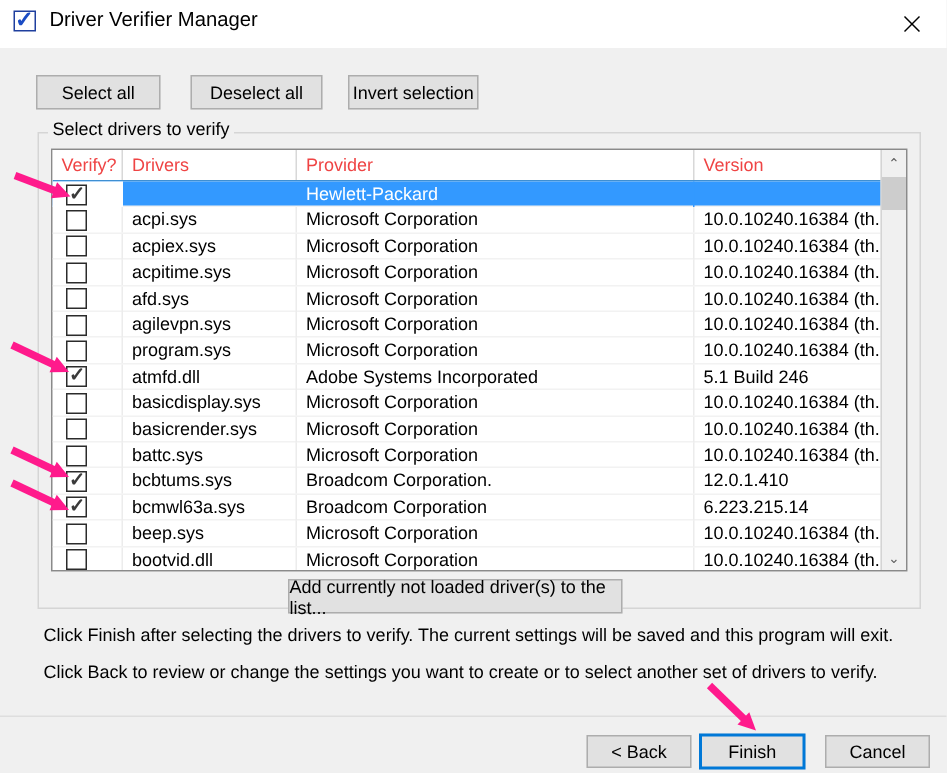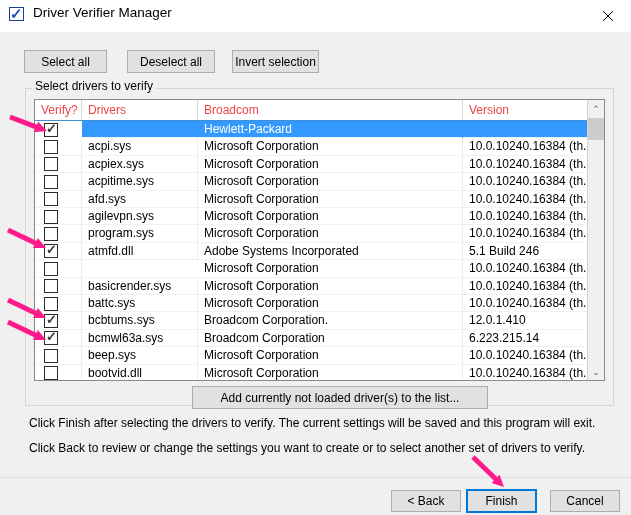--- a/index.html
+++ b/index.html
@@ -50,21 +50,21 @@
   .cbox .tick{position:absolute;left:1px;top:-3px;font-size:13px;line-height:16px;color:#3a3a3a;font-weight:bold;}
 
   
   .vscroll{position:absolute;right:0;top:0;width:17px;height:100%;background:#f0f0f0;border-left:1px solid #d4d4d4;box-sizing:border-box;}
   .vscroll .arrow{position:absolute;left:0;width:16px;height:17px;display:flex;align-items:center;justify-content:center;color:#606060;font-size:9px;}
   .vscroll .arrow.up{top:0;}
   .vscroll .arrow.dn{bottom:0;}
   .vscroll .thumb{position:absolute;left:0;top:18px;width:16px;height:22px;background:#cdcdcd;}
 
   
-  .btn-add{left:192px;top:386px;width:296px;height:23px;}
+  .btn-add{left:192px;top:386px;width:223px;height:23px;}
 
   
   .instr{position:absolute;font-size:12px;color:#000;white-space:nowrap;}
   .instr1{left:29px;top:416px;}
   .instr2{left:29px;top:441px;}
 
   
   .sep{position:absolute;left:0;top:477px;width:631px;height:1px;background:#dedede;}
   .btn-back{left:391px;top:490px;width:70px;height:22px;}
   .btn-finish{left:466px;top:489px;width:71px;height:24px;border:2px solid #0078d7;background:#e1e1e1;}
@@ -96,21 +96,21 @@
   <div class="btn btn-deselall">Deselect all</div>
   <div class="btn btn-invert">Invert selection</div>
 
   <div class="group"></div>
   <div class="group-label">Select drivers to verify</div>
 
   <div class="listwrap">
     <div class="lv-header" id="lv-header">
         <div class="hcell" style="left: 0px; width: 47px;">Verify?</div>
         <div class="hcell" style="left: 47px; width: 116px;">Drivers</div>
-        <div class="hcell" style="left: 163px; width: 265px;">Broadcom</div>
+        <div class="hcell" style="left: 163px; width: 265px;">Provider</div>
         <div class="hcell" style="left: 428px; width: 126px;">Version</div>
       </div>
     <div class="lv-body" id="lv-body">
         <div class="row sel" style="top: 0px;">
           <div class="cbcell">
             <div class="cbox">
               <div class="tick">✓</div>
             </div>
           </div>
           <div class="cell" style="left: 163px; width: 265px;">Hewlett-Packard</div>
@@ -170,20 +170,21 @@
             </div>
           </div>
           <div class="cell" style="left: 47px; width: 116px;">atmfd.dll</div>
           <div class="cell" style="left: 163px; width: 265px;">Adobe Systems Incorporated</div>
           <div class="cell" style="left: 428px; width: 126px;">5.1 Build 246</div>
         </div>
         <div class="row" style="top: 139.2px;">
           <div class="cbcell">
             <div class="cbox"></div>
           </div>
+          <div class="cell" style="left: 47px; width: 116px;">basicdisplay.sys</div>
           <div class="cell" style="left: 163px; width: 265px;">Microsoft Corporation</div>
           <div class="cell" style="left: 428px; width: 126px;">10.0.10240.16384 (th...</div>
         </div>
         <div class="row" style="top: 156.6px;">
           <div class="cbcell">
             <div class="cbox"></div>
           </div>
           <div class="cell" style="left: 47px; width: 116px;">basicrender.sys</div>
           <div class="cell" style="left: 163px; width: 265px;">Microsoft Corporation</div>
           <div class="cell" style="left: 428px; width: 126px;">10.0.10240.16384 (th...</div>

